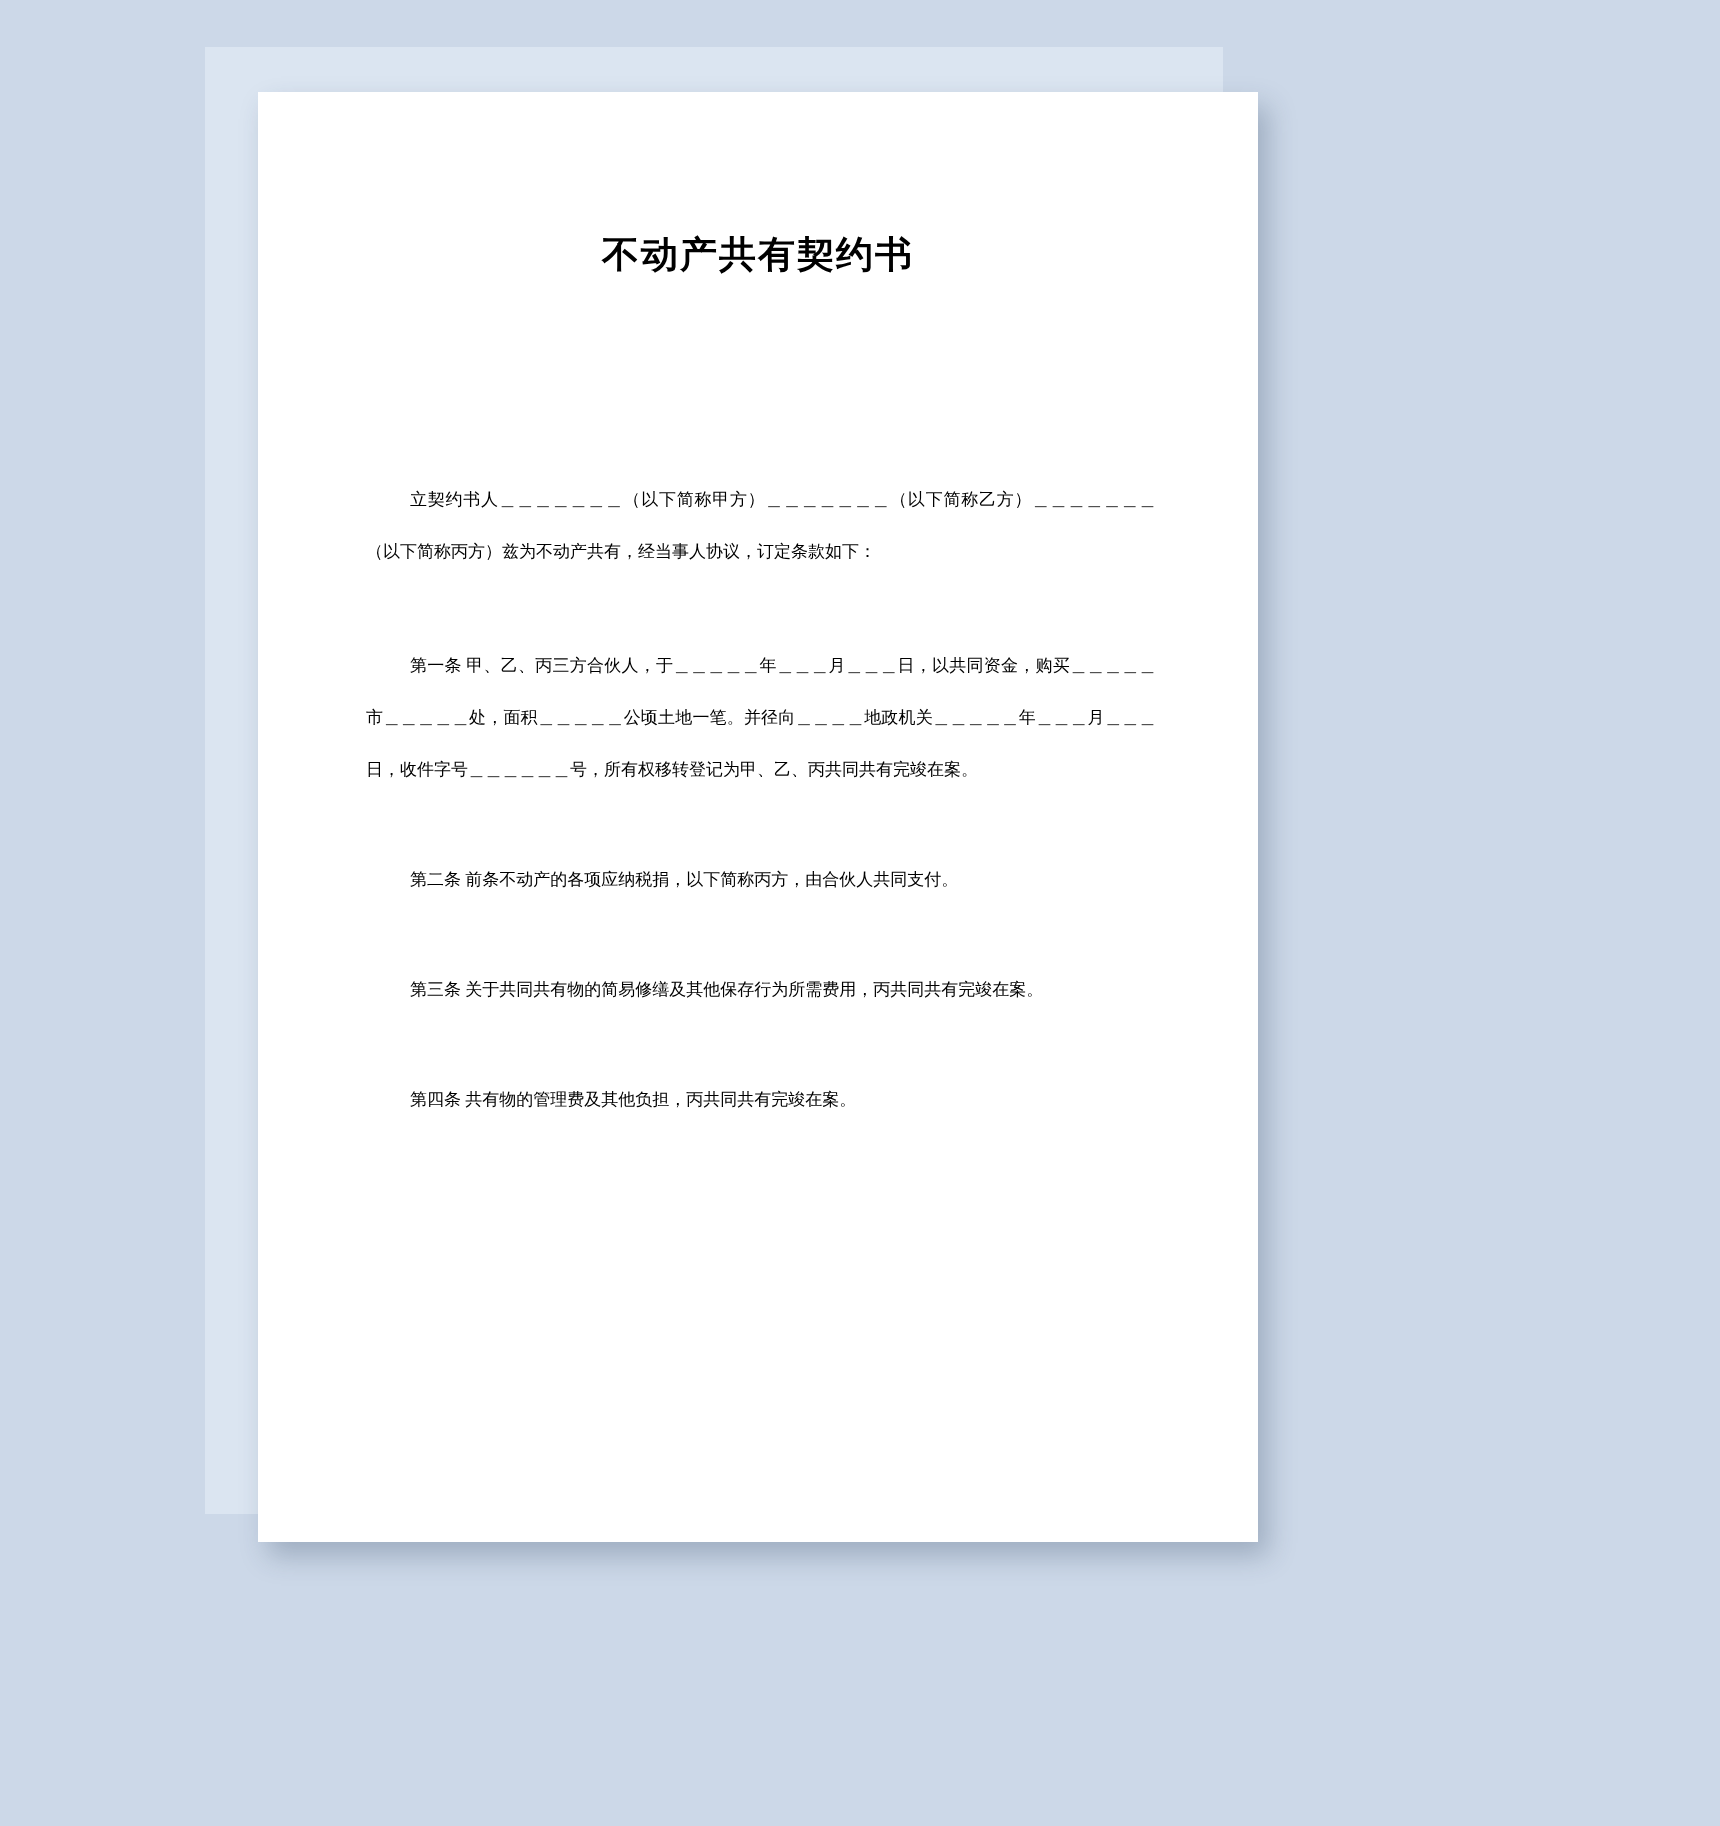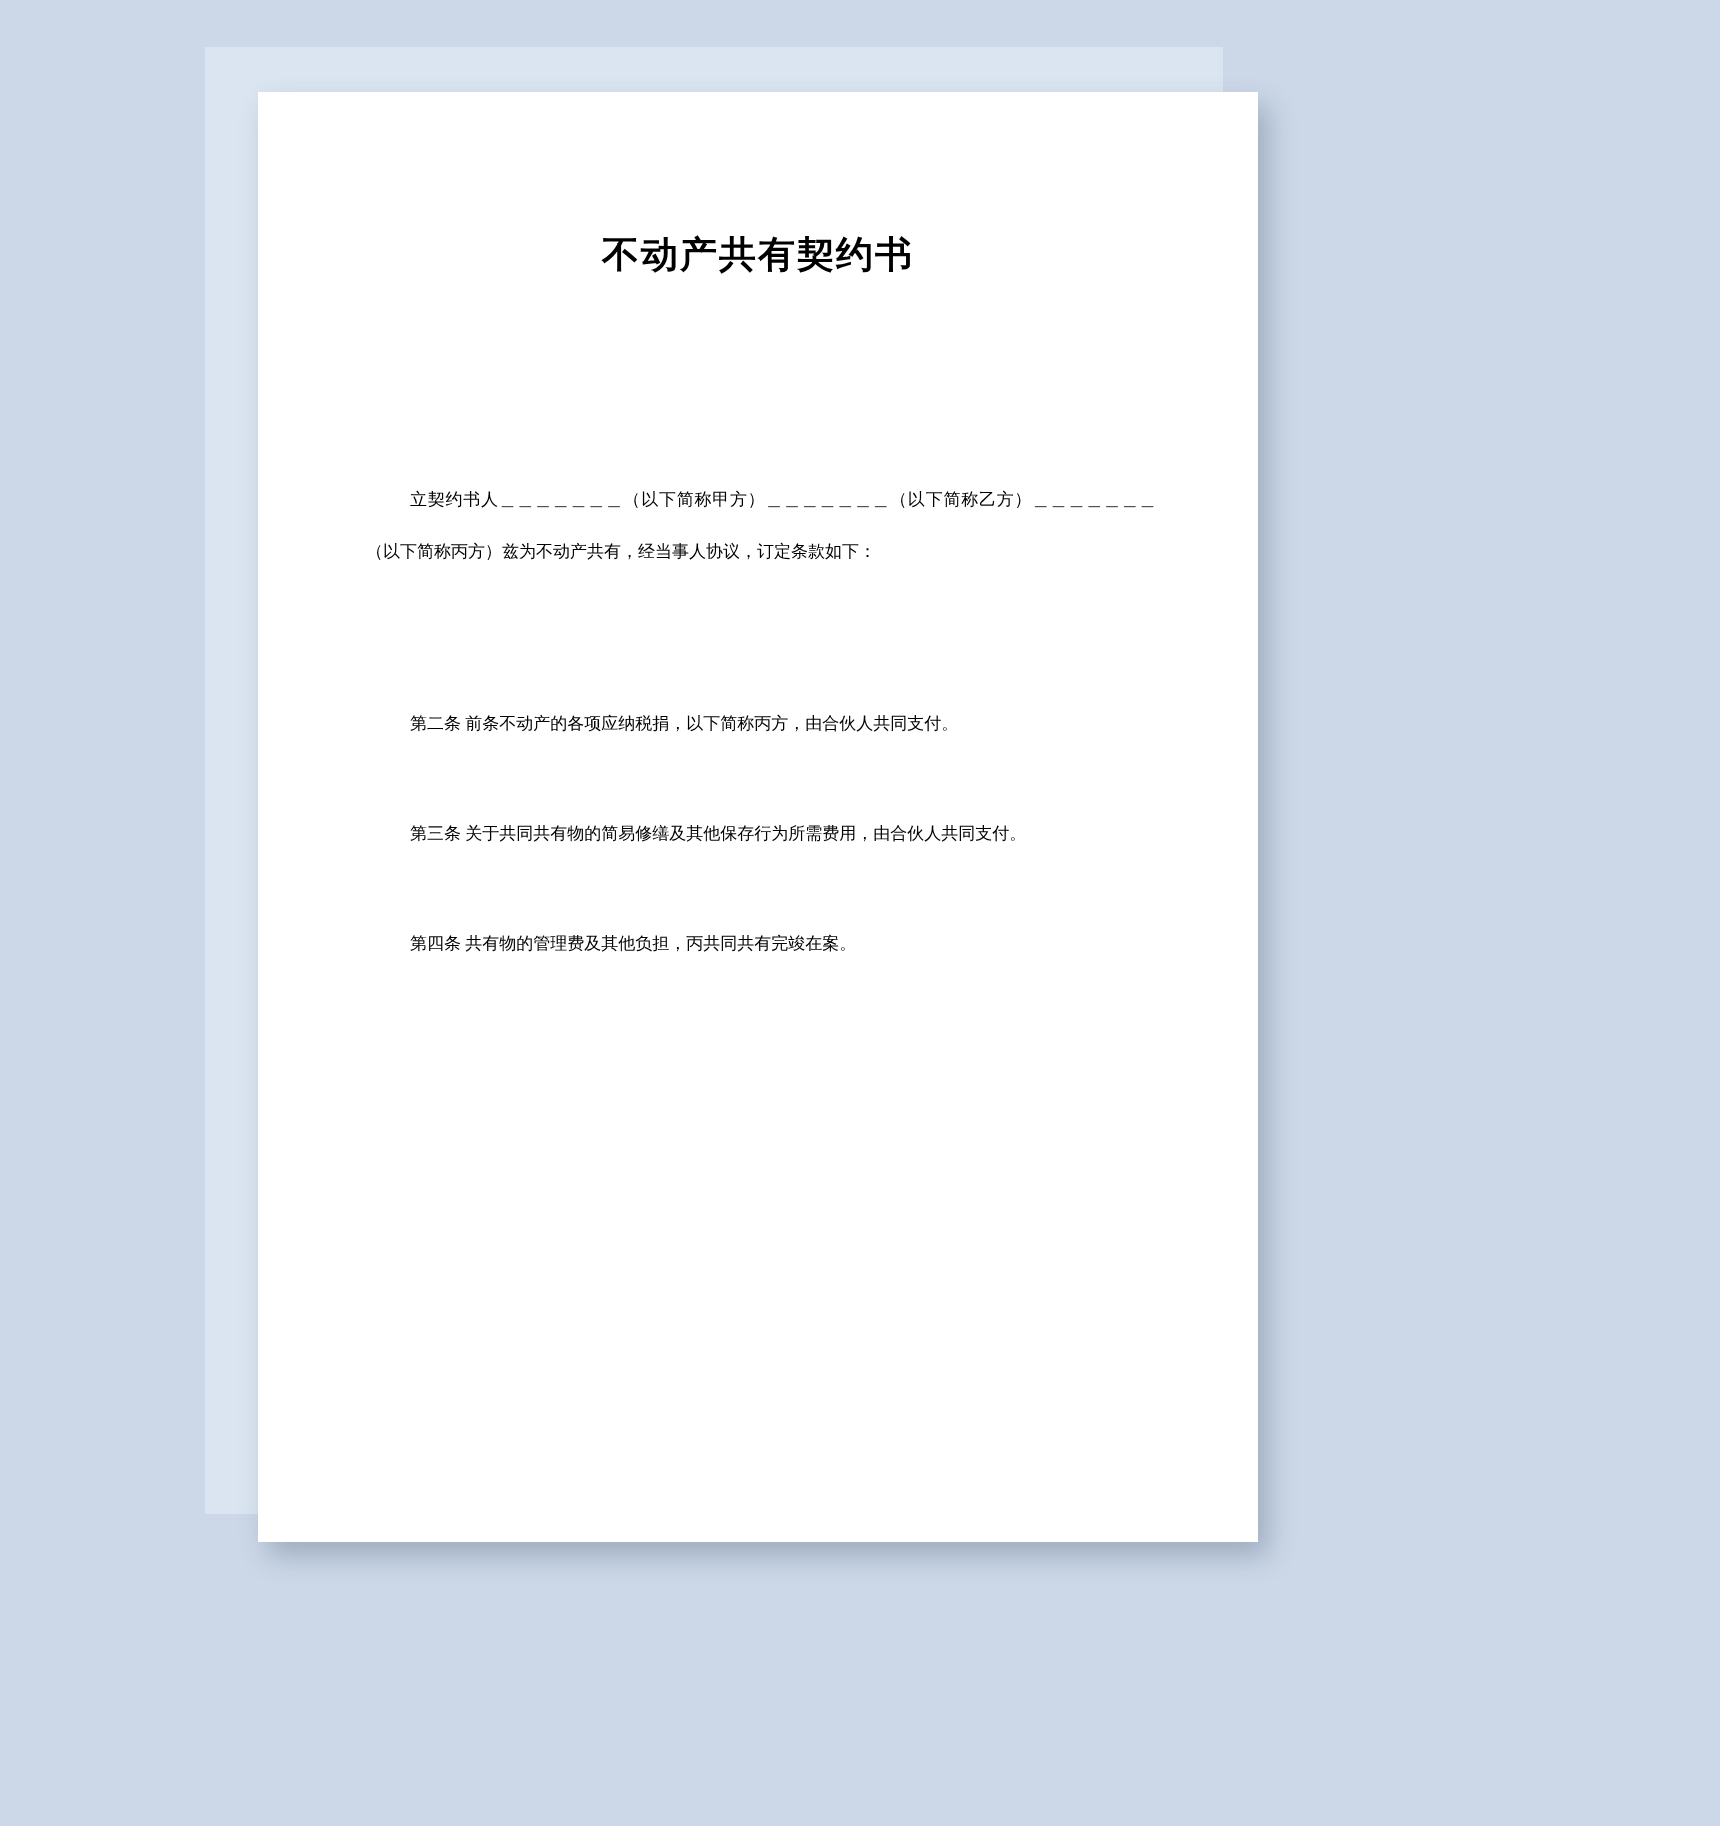--- a/index.html
+++ b/index.html
@@ -99,28 +99,29 @@
   <div class="page">
 
     <div class="doc-title">不动产共有契约书</div>
 
     <div class="body-area">
 
       <p class="para indent">立契约书人＿＿＿＿＿＿＿（以下简称甲方）＿＿＿＿＿＿＿（以下简称乙方）＿＿＿＿＿＿＿（以下简称丙方）兹为不动产共有，经当事人协议，订定条款如下：</p>
 
       <div class="gap-lg"></div>
 
+      <p class="para indent">第一条  甲、乙、丙三方合伙人，于＿＿＿＿＿年＿＿＿月＿＿＿日，以共同资金，购买＿＿＿＿＿市＿＿＿＿＿处，面积＿＿＿＿＿公顷土地一笔。并径向＿＿＿＿地政机关＿＿＿＿＿年＿＿＿月＿＿＿日，收件字号＿＿＿＿＿＿号，所有权移转登记为甲、乙、丙共同共有完竣在案。</p>
 
       <div class="gap-md"></div>
 
       <p class="para indent">第二条  前条不动产的各项应纳税捐，以下简称丙方，由合伙人共同支付。</p>
 
       <div class="gap-md"></div>
 
-      <p class="para indent">第三条  关于共同共有物的简易修缮及其他保存行为所需费用，由合伙人共同支付。</p>
+      <p class="para indent">第三条  关于共同共有物的简易修缮及其他保存行为所需费用，丙共同共有完竣在案。</p>
 
       <div class="gap-md"></div>
 
       <p class="para indent">第四条  共有物的管理费及其他负担，丙共同共有完竣在案。</p>
 
     </div>
   </div>
 </div>
 
 </body></html>

